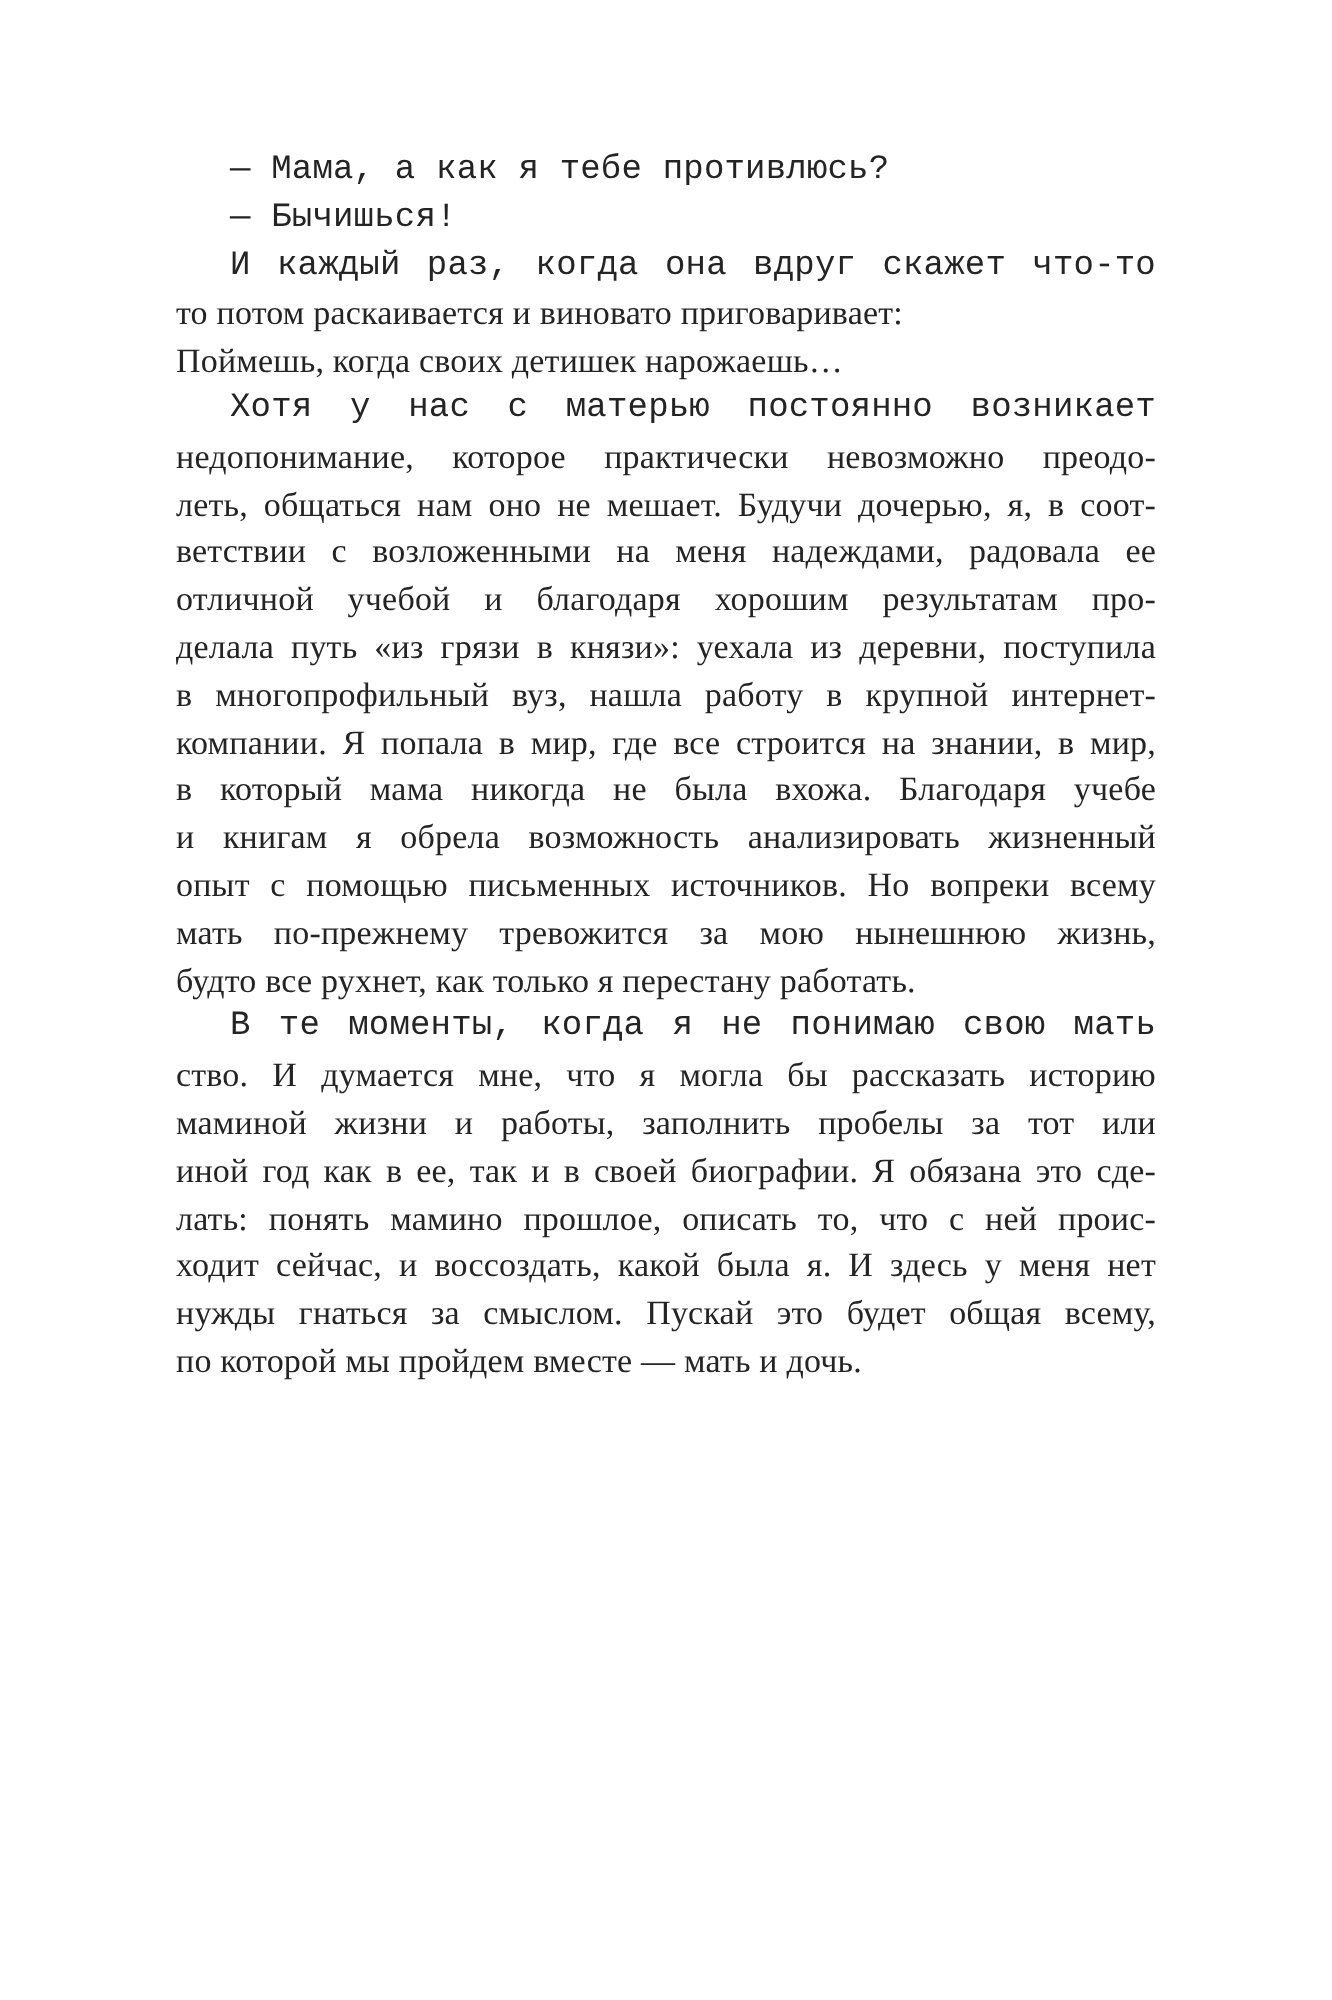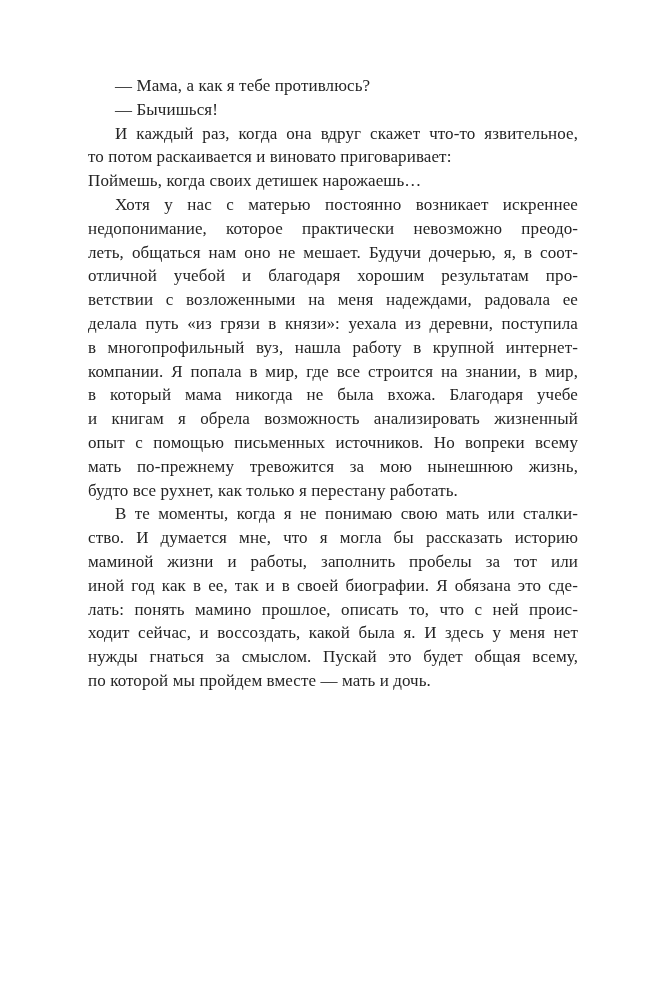--- a/index.html
+++ b/index.html
@@ -35,20 +35,21 @@
     white-space: normal;
     overflow: hidden;
     height: 23.8px;
   }
   .line.last {
     text-align: left;
     text-align-last: left;
   }
   .line.first {
     text-indent: 27px;
+    font-family: Liberation Mono, monospace;
   }
 </style>
 </head>
 <body>
 
 <div class="page">
   <div class="text-block" style="color: rgb(36, 36, 36);">
       <div class="para">
         <div class="line first last">— Мама, а как я тебе противлюсь?</div>
       </div>
@@ -59,22 +60,22 @@
         <div class="line first">И каждый раз, когда она вдруг скажет что-то язвительное,</div>
         <div class="line last">то потом раскаивается и виновато приговаривает:</div>
       </div>
       <div class="para">
         <div class="line last">Поймешь, когда своих детишек нарожаешь…</div>
       </div>
       <div class="para">
         <div class="line first">Хотя у нас с матерью постоянно возникает искреннее</div>
         <div class="line">недопонимание, которое практически невозможно преодо-</div>
         <div class="line">леть, общаться нам оно не мешает. Будучи дочерью, я, в соот-</div>
+        <div class="line">ветствии с возложенными на меня надеждами, радовала ее</div>
         <div class="line">отличной учебой и благодаря хорошим результатам про-</div>
-        <div class="line">ветствии с возложенными на меня надеждами, радовала ее</div>
         <div class="line">делала путь «из грязи в князи»: уехала из деревни, поступила</div>
         <div class="line">в многопрофильный вуз, нашла работу в крупной интернет-</div>
         <div class="line">компании. Я попала в мир, где все строится на знании, в мир,</div>
         <div class="line">в который мама никогда не была вхожа. Благодаря учебе</div>
         <div class="line">и книгам я обрела возможность анализировать жизненный</div>
         <div class="line">опыт с помощью письменных источников. Но вопреки всему</div>
         <div class="line">мать по-прежнему тревожится за мою нынешнюю жизнь,</div>
         <div class="line last">будто все рухнет, как только я перестану работать.</div>
       </div>
       <div class="para">

